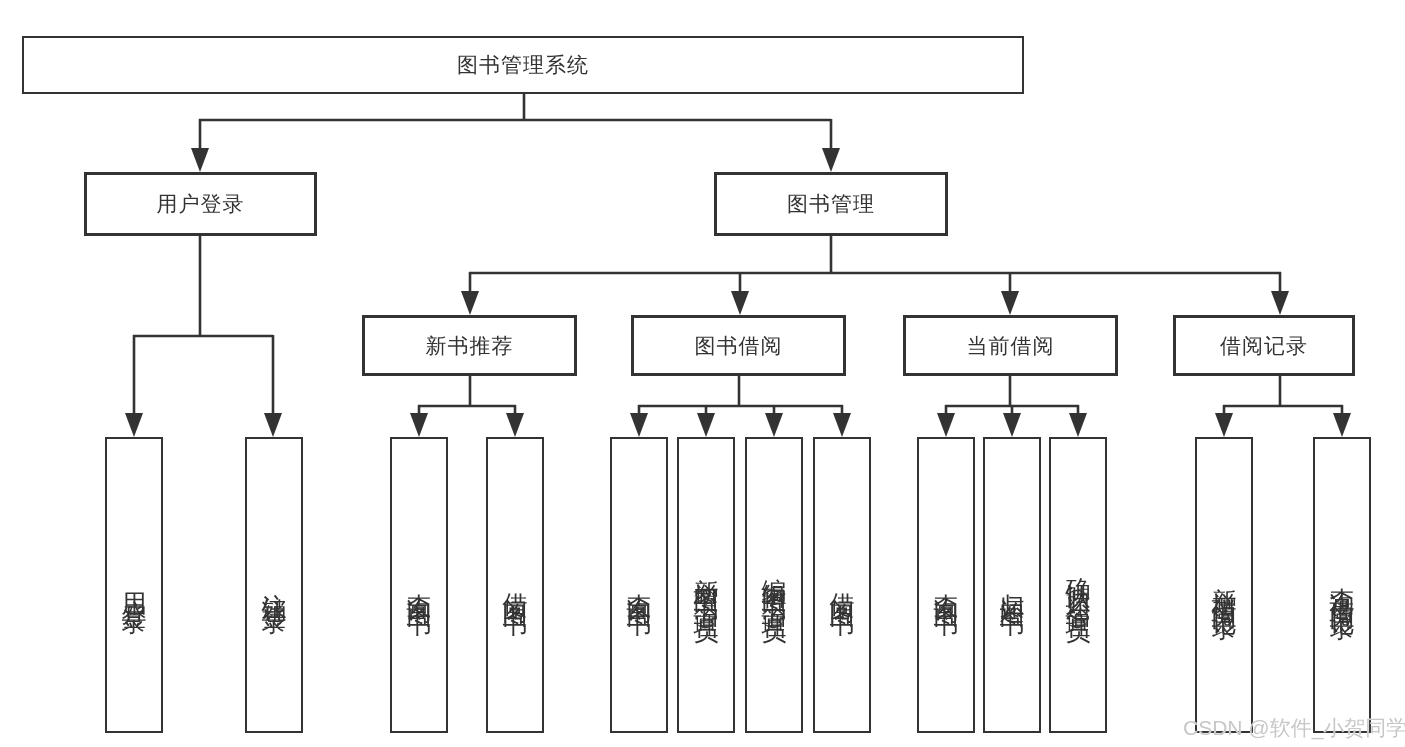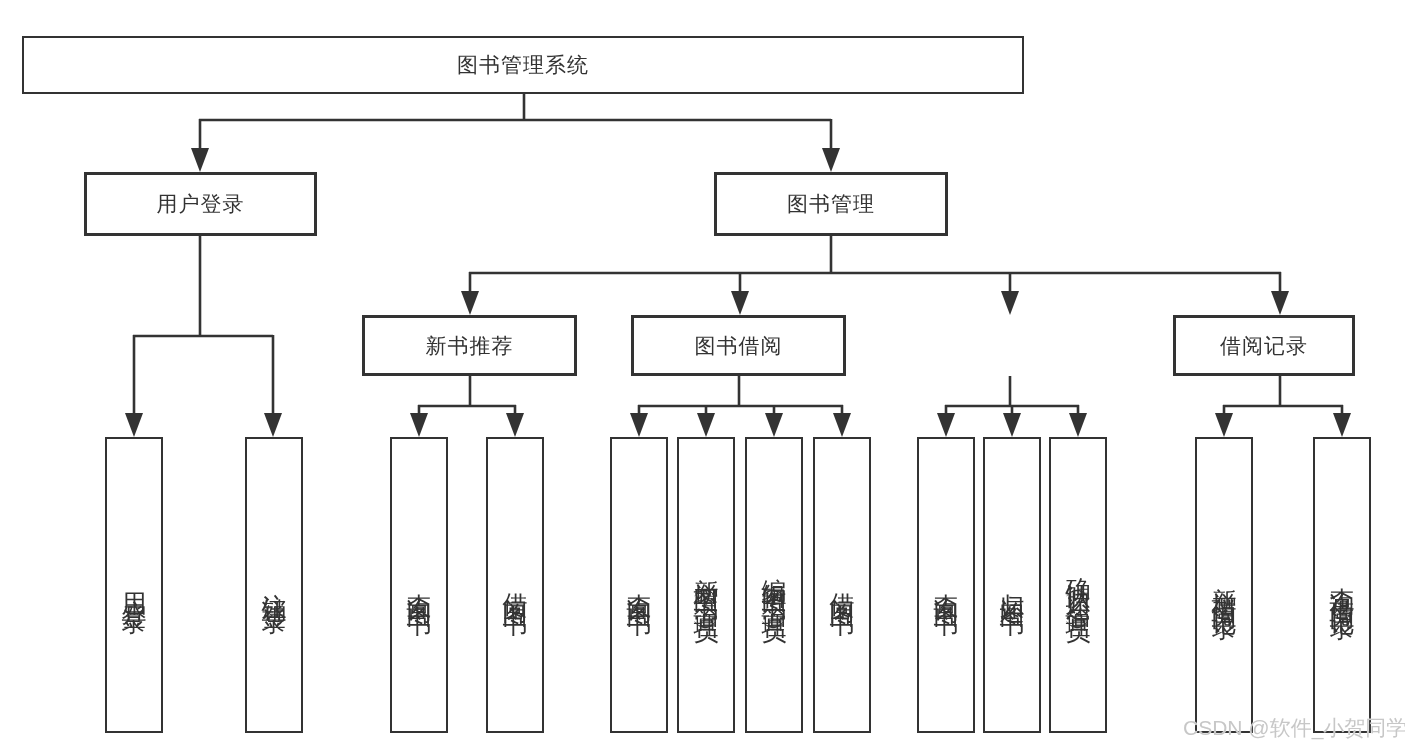--- a/index.html
+++ b/index.html
@@ -147,20 +147,23 @@
   <div class="box" style="left:714px; top:172px; width:234px; height:64px;text-align:center;">
     <span class="hlabel">图书管理</span>
   </div>
 
   <div class="box" style="left:362px; top:315px; width:215px; height:61px;">
     <span class="hlabel">新书推荐</span>
   </div>
   <div class="box" style="left:631px; top:315px; width:215px; height:61px;">
     <span class="hlabel">图书借阅</span>
   </div>
+  <div class="box" style="left:903px; top:315px; width:215px; height:61px;">
+    <span class="hlabel">当前借阅</span>
+  </div>
   <div class="box" style="left:1173px; top:315px; width:182px; height:61px;">
     <span class="hlabel">借阅记录</span>
   </div>
 
   <div class="box leaf" style="left:105px; top:437px; width:58px; height:296px;">
     <span class="vlabel">用户登录</span>
   </div>
   <div class="box leaf" style="left:245px; top:437px; width:58px; height:296px;">
     <span class="vlabel">注销登录</span>
   </div>

